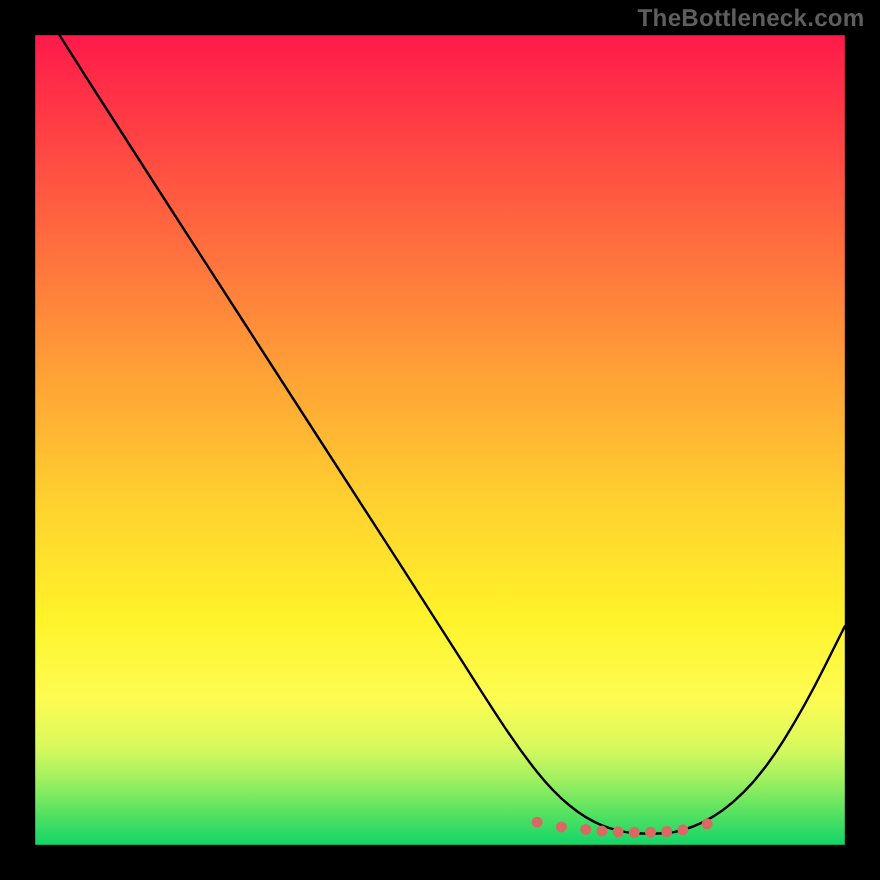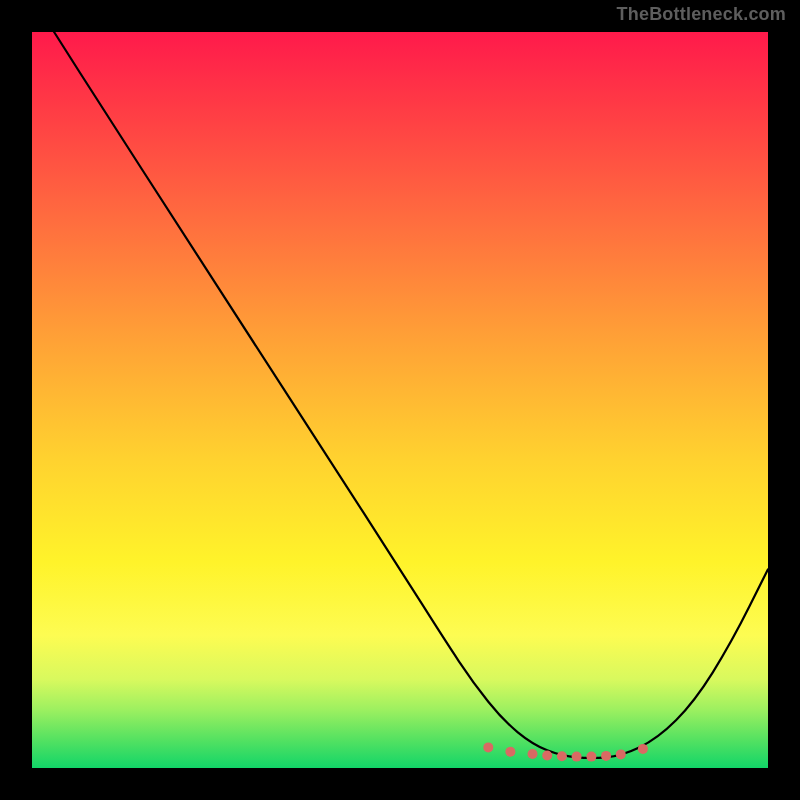--- a/index.html
+++ b/index.html
@@ -8,21 +8,21 @@
     position: relative;
     width: 800px;
     height: 800px;
     background: #000;
   }
   .watermark {
     position: absolute;
     top: 4px;
     right: 14px;
     font-family: Arial, Helvetica, sans-serif;
-    font-size: 18px;
+    font-size: 22px;
     font-weight: 600;
     color: #5e5e5e;
     letter-spacing: 0.2px;
     user-select: none;
   }
   .plot {
     position: absolute;
     left: 32px;
     top: 32px;
     width: 736px;

